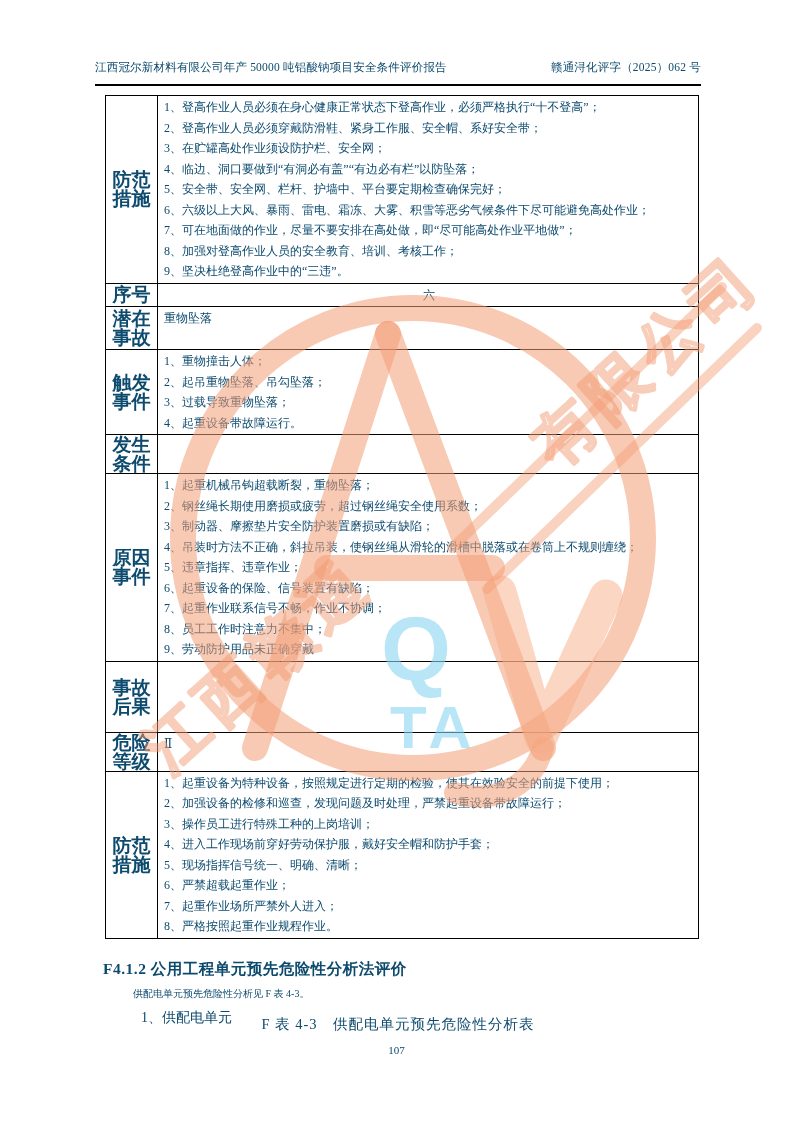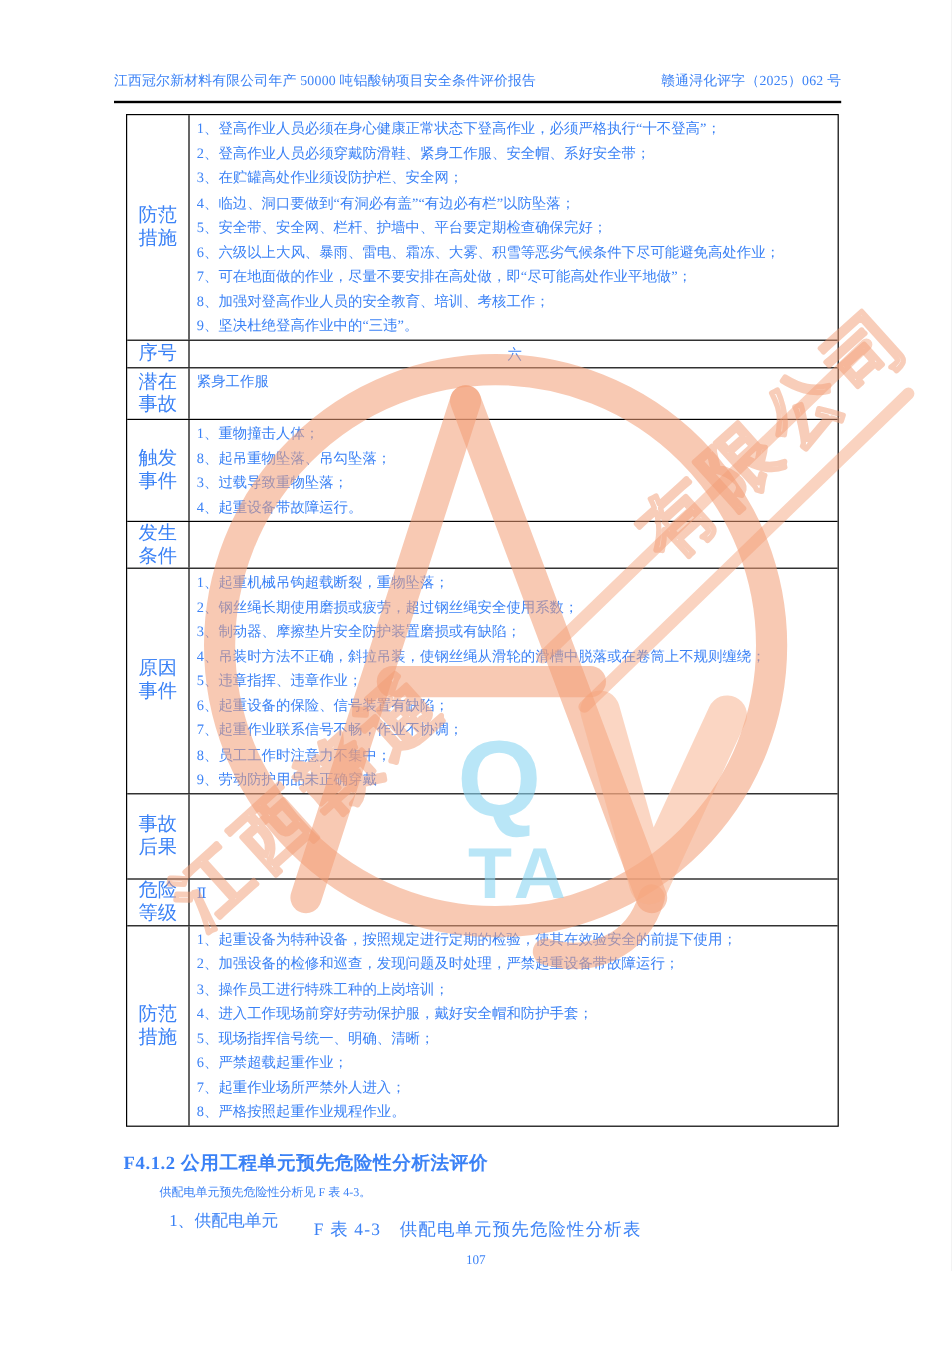--- a/index.html
+++ b/index.html
@@ -1,28 +1,28 @@
 <!DOCTYPE html>
 <html><head>
 <meta charset="utf-8">
 <style>
   html,body{margin:0;padding:0;background:#e8e8e8;}
   .page{
     position:relative;width:793px;height:1122px;background:#ffffff;overflow:hidden;
-    font-family:"Liberation Serif","DejaVu Serif",serif;color:#3b82f6;margin:0 auto;
+    font-family:"Liberation Serif","DejaVu Serif",serif;color:#0c4a6e;margin:0 auto;
   }
   
   .header{position:absolute;left:95px;top:60px;width:606px;display:flex;justify-content:space-between;font-size:11.5px;letter-spacing:.2px;}
   .header-rule{position:absolute;left:95px;top:84px;width:606px;border-top:2px solid #000;}
   
   .doc-table{position:absolute;left:105px;top:95px;width:594px;border:1px solid #000;box-sizing:border-box;background:transparent;}
   .t-row{display:flex;border-bottom:1px solid #000;}
   .t-row:last-child{border-bottom:none;}
   .t-label{flex:0 0 51px;width:51px;border-right:1px solid #000;display:flex;align-items:center;justify-content:center;
-    font-weight:normal;white-space:pre-line;text-align:right;font-size:16px;line-height:19px;}
+    font-weight:bold;white-space:pre-line;text-align:right;font-size:19px;line-height:19px;}
   .t-content{flex:1;padding:1px 4px 1px 6px;display:flex;flex-direction:column;justify-content:flex-start;font-size:12px;line-height:20.5px;}
   .t-text{white-space:pre-line;}
   .center .t-text{text-align:center;}
   .h-r1{min-height:185px}.h-r2{min-height:20px}.h-r3{min-height:42px}.h-r4{min-height:80px}.h-r5{min-height:32px}
   .h-r6{min-height:178px}.h-r7{min-height:70px}.h-r8{min-height:36px}.h-r9{min-height:165px}
   
   .section-heading{position:absolute;left:103px;top:924px;font-size:15.5px;font-weight:bold;letter-spacing:.5px;margin-top:35px;}
   .para-1{position:absolute;left:141px;top:1009px;font-size:14px;}
   .para-2{position:absolute;left:133px;top:987px;font-size:10px;}
   .table-caption{position:absolute;left:95px;top:1015px;width:606px;text-align:center;font-weight:normal;font-size:14.5px;letter-spacing:1px;}
@@ -63,30 +63,30 @@
       <div class="t-label">序号</div>
       <div class="t-content center">
           <div class="t-text">六</div>
         </div>
     </div>
 
     <div class="t-row h-r3">
       <div class="t-label">潜在
 事故</div>
       <div class="t-content">
-          <div class="t-text">紧身工作服</div>
+          <div class="t-text">重物坠落</div>
         </div>
     </div>
 
     <div class="t-row h-r4">
       <div class="t-label">触发
 事件</div>
       <div class="t-content">
           <div class="t-text">1、重物撞击人体；
-8、起吊重物坠落、吊勾坠落；
+2、起吊重物坠落、吊勾坠落；
 3、过载导致重物坠落；
 4、起重设备带故障运行。</div>
         </div>
     </div>
 
     <div class="t-row h-r5">
       <div class="t-label">发生
 条件</div>
     </div>
 

